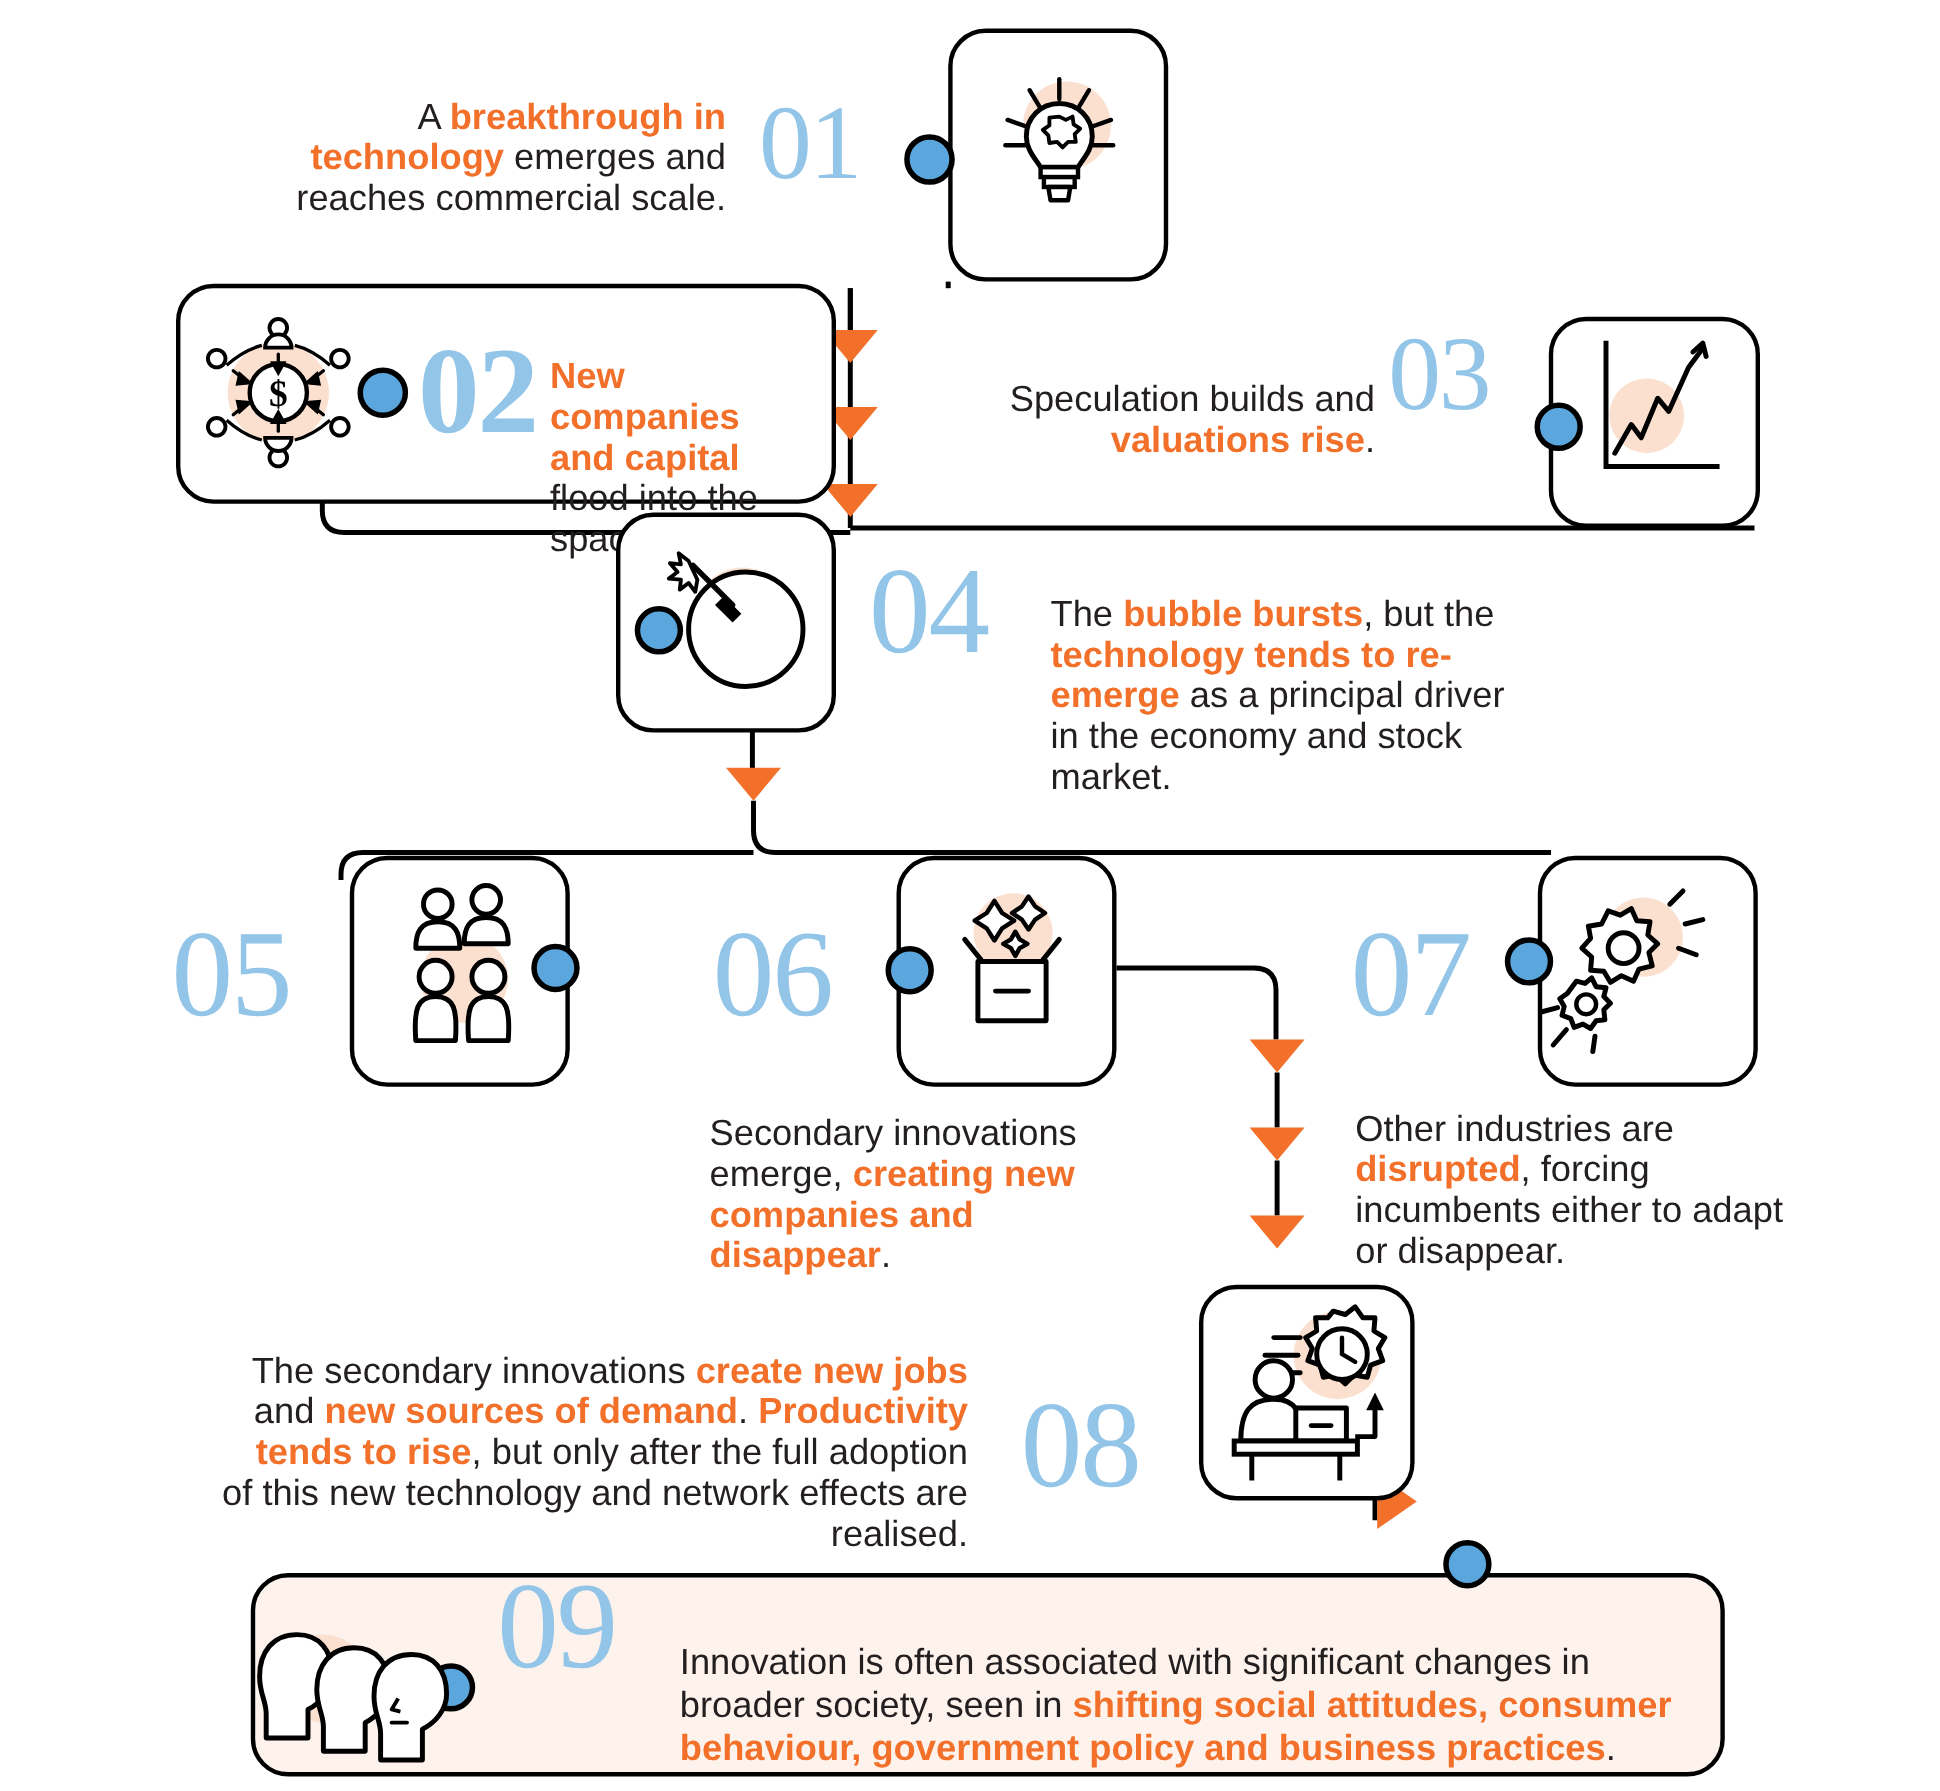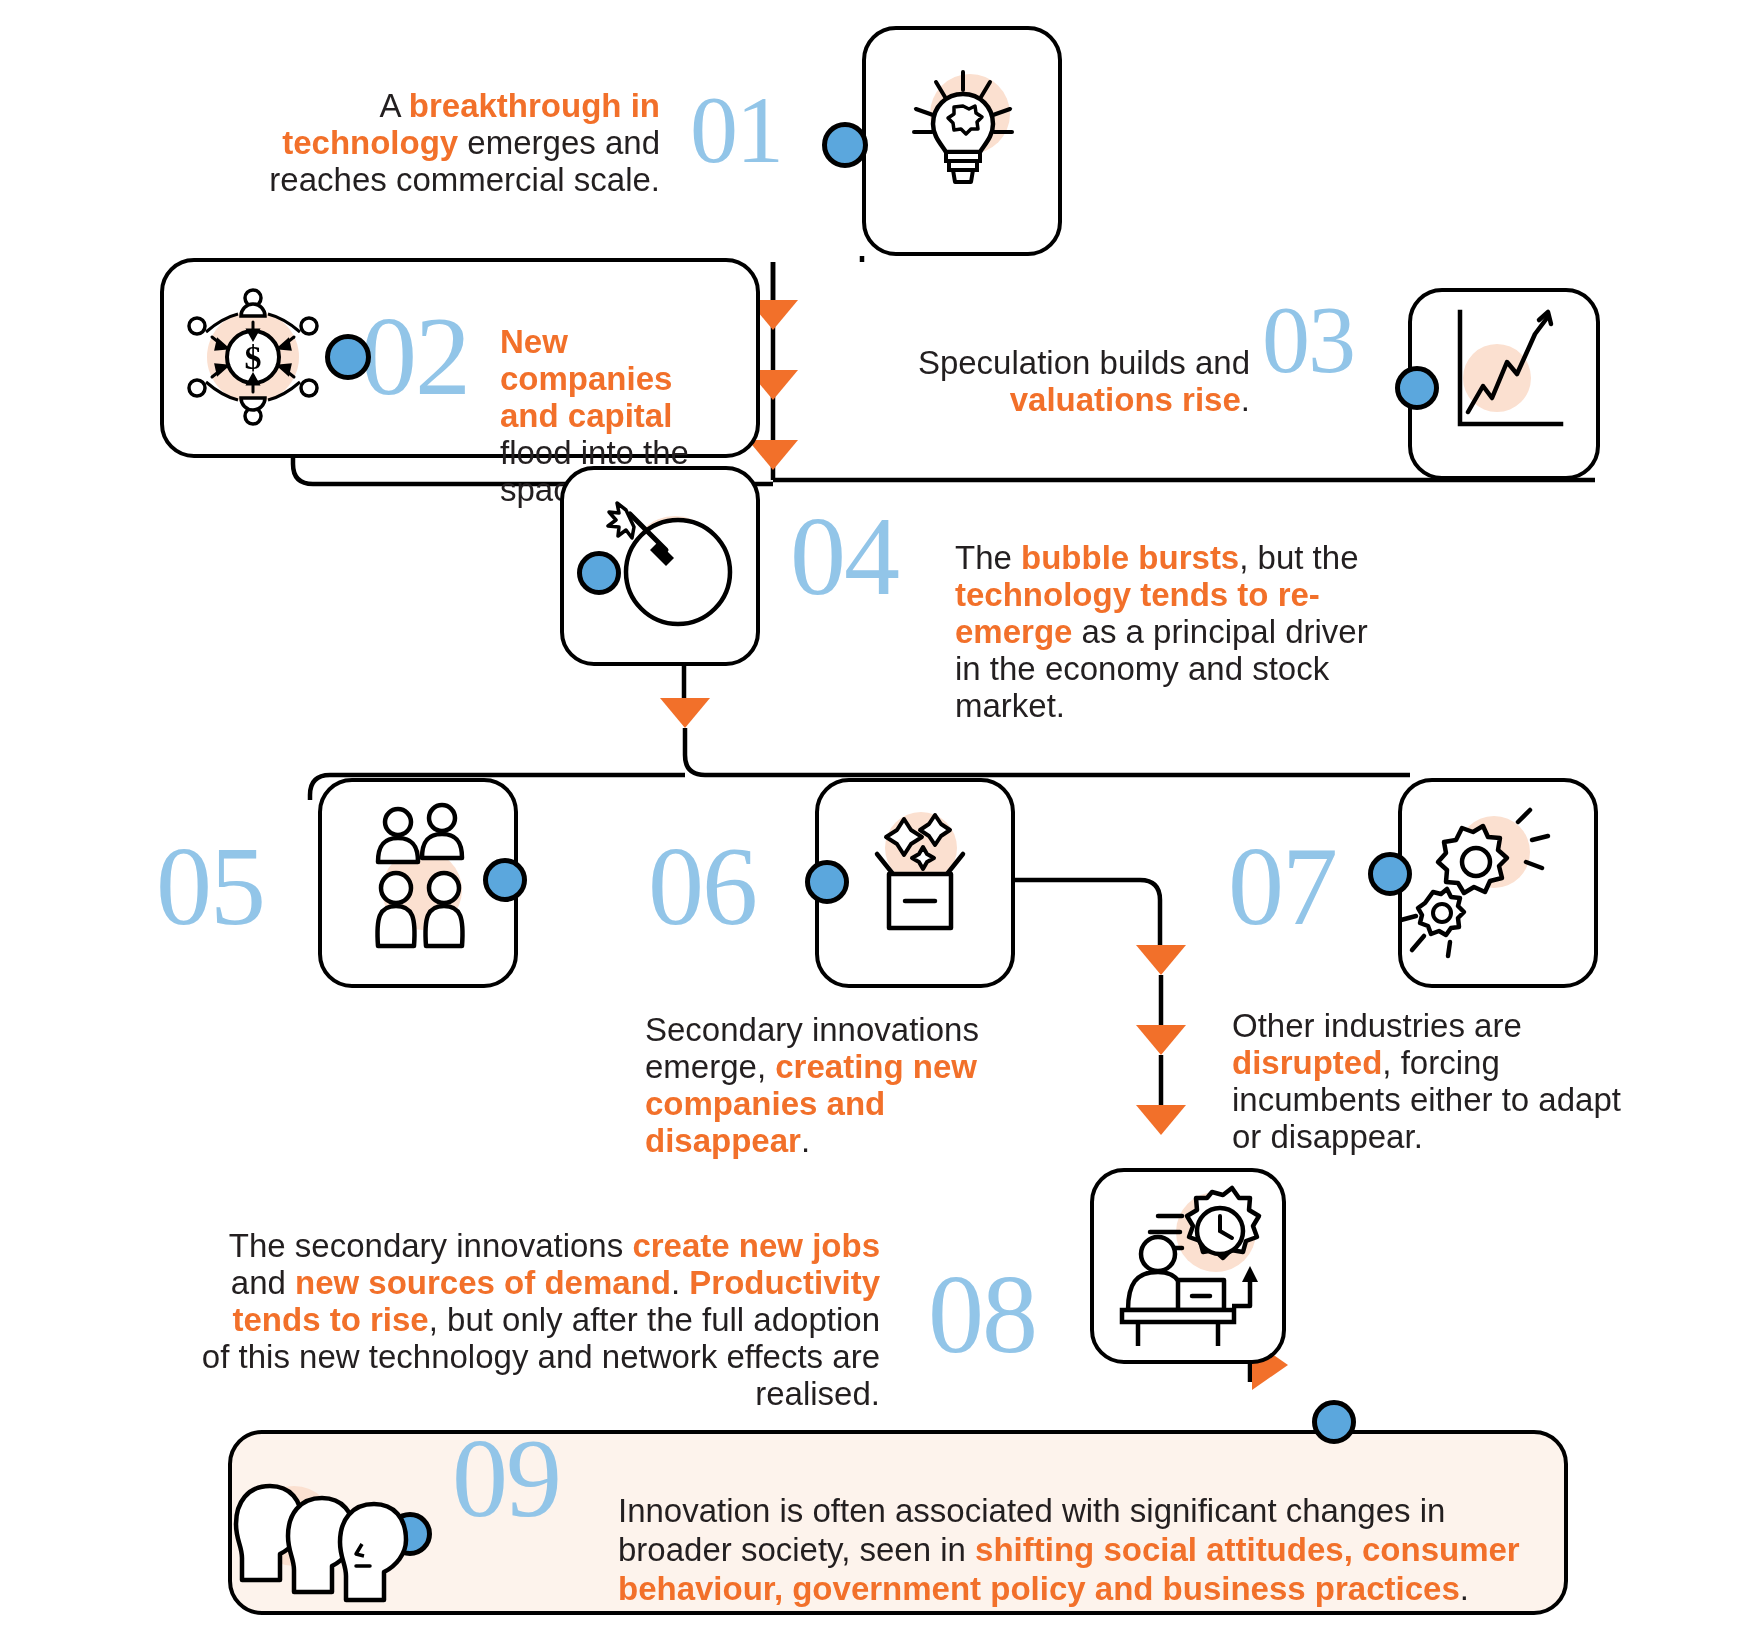--- a/index.html
+++ b/index.html
@@ -142,21 +142,21 @@
       <path d="M 75 44 L 81 47 L 87 44 L 88 51 L 94 55 L 89 60 L 90 67 L 83 67 L 78 72 L 73 67 L 66 68 L 65 61 L 60 56 L 66 52 L 66 45 Z" fill="#fff" stroke="#000" stroke-width="3.5" stroke-linejoin="round"></path>
 
       <rect x="58" y="90" width="34" height="9" fill="#fff" stroke="#000" stroke-width="4"></rect>
       <rect x="61" y="99" width="28" height="9" fill="#fff" stroke="#000" stroke-width="4"></rect>
       <path d="M 65 108 L 85 108 L 83 120 L 67 120 Z" fill="#fff" stroke="#000" stroke-width="4" stroke-linejoin="round"></path>
     </svg>
   </div>
 
   <div class="card" style="left:160px; top:258px; width:600px; height:200px;"></div>
 
-  <div class="num xl" style="left:361px; top:300px;">02</div>
+  <div class="num xl" style="left:380px; top:300px;font-weight:bold;">02</div>
 
   <div class="tx lalign" style="left:500px; top:324px; width:220px;">
     <span><b>New companies and capital</b><span> flood into the space.</span></span>
   </div>
 
   <div class="dot" style="left:325px; top:334px; width:46px; height:46px;"></div>
 
   <div class="icon" style="left:178px; top:282px;">
     <svg width="150" height="150" viewBox="0 0 150 150">
       <circle cx="75" cy="75" r="46" fill="#fbe0d0"></circle>

